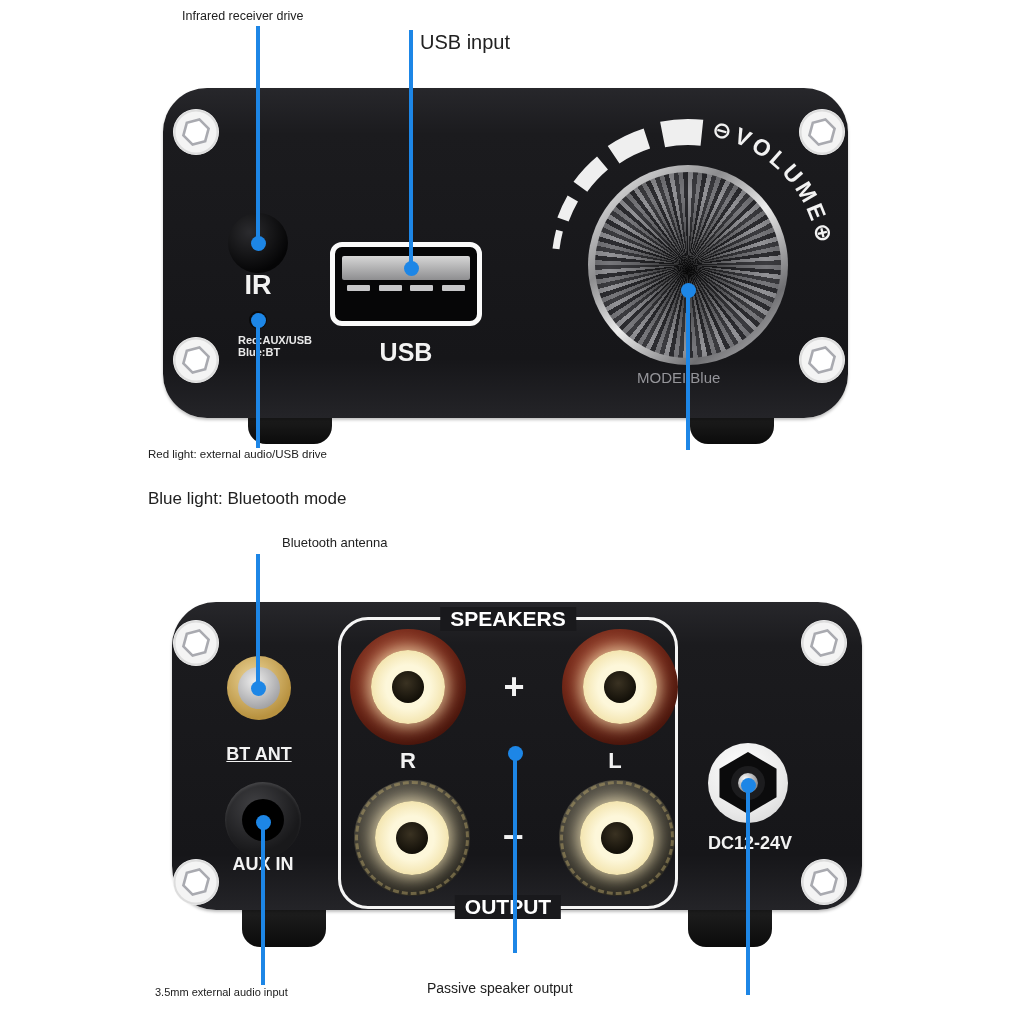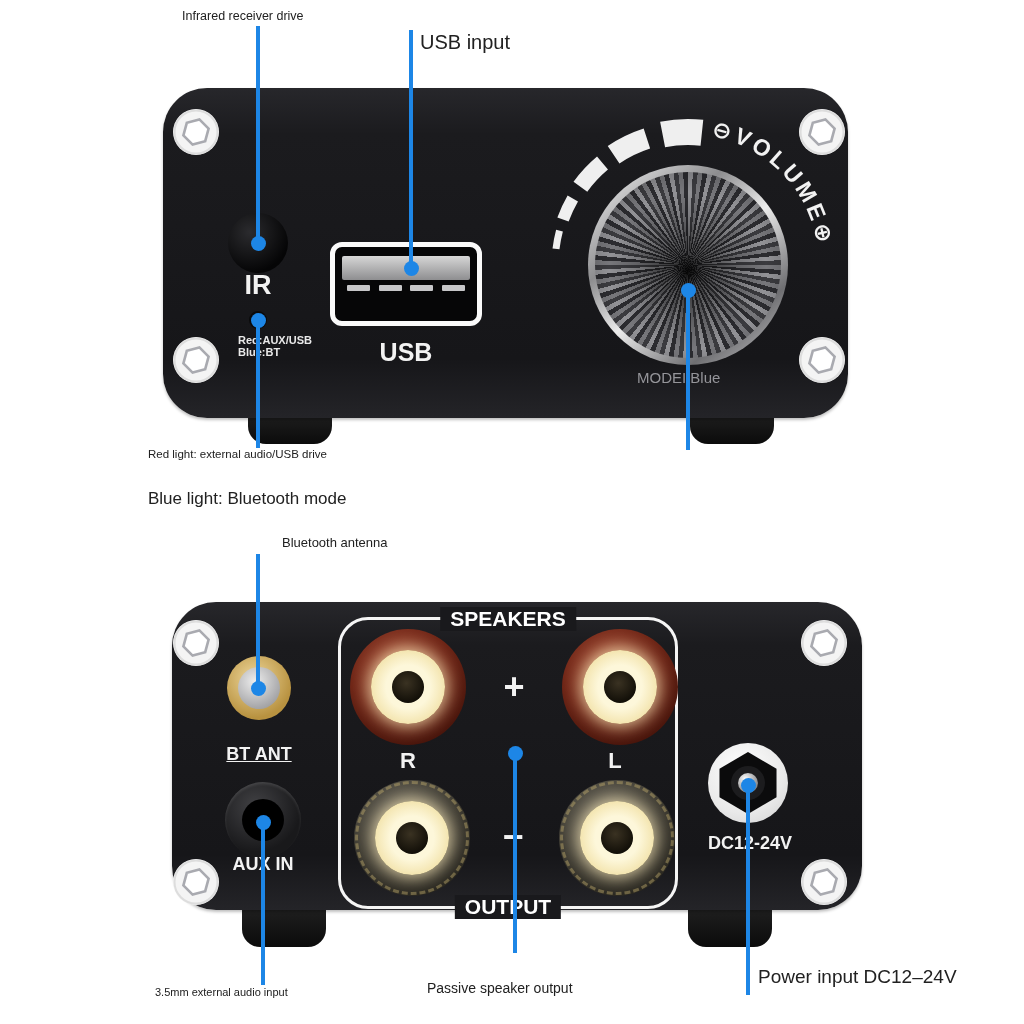--- a/index.html
+++ b/index.html
@@ -235,15 +235,14 @@
   <div class="cdot" style="left:256px;top:815px;"></div>
   <div class="cdot" style="left:741px;top:778px;"></div>
 
   <div class="ctext" style="left:182px;top:9px;font-size:12.5px;">Infrared receiver drive</div>
   <div class="ctext" style="left:420px;top:31px;font-size:20px;">USB input</div>
   <div class="ctext" style="left:148px;top:448px;font-size:11.5px;">Red light: external audio/USB drive</div>
   <div class="ctext" style="left:148px;top:489px;font-size:17px;">Blue light: Bluetooth mode</div>
   <div class="ctext" style="left:270px;top:535px;font-size:13px;margin-left:12px;">Bluetooth antenna</div>
   <div class="ctext" style="left:427px;top:962px;font-size:14px;margin-top:18px;">Passive speaker output</div>
   <div class="ctext" style="left:155px;top:986px;font-size:11px;">3.5mm external audio input</div>
-  <div class="ctext" style="left:758px;top:966px;font-size:19px;">Power input DC12–24V</div>
 
 </div>
 
 </body></html>

